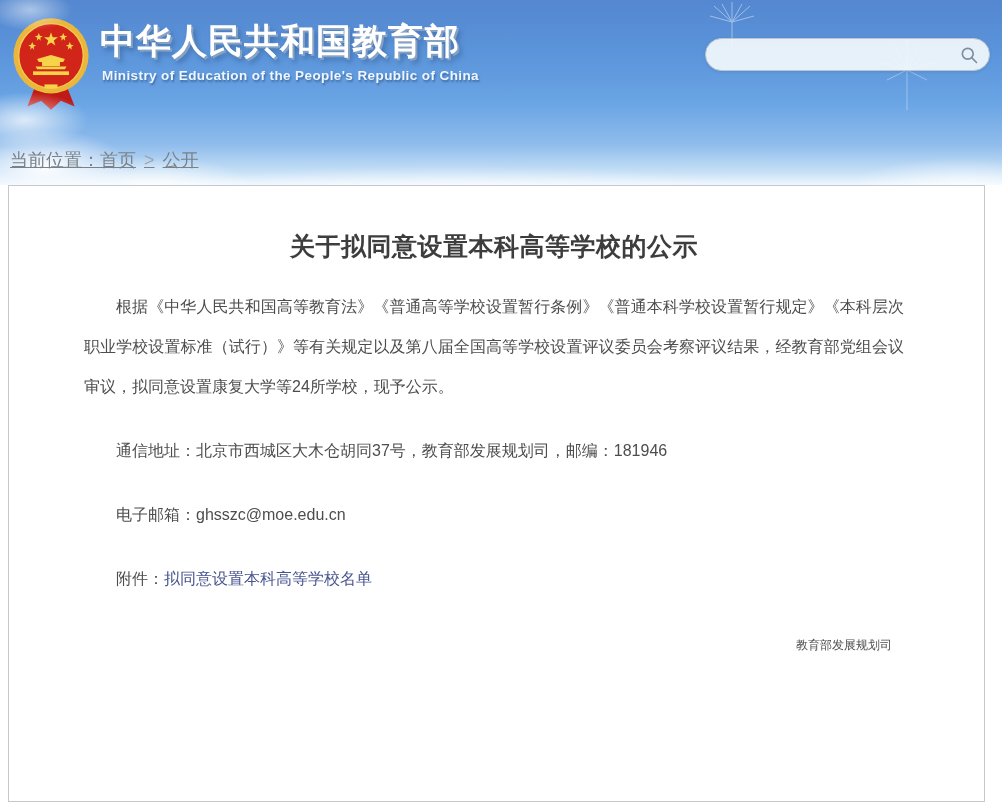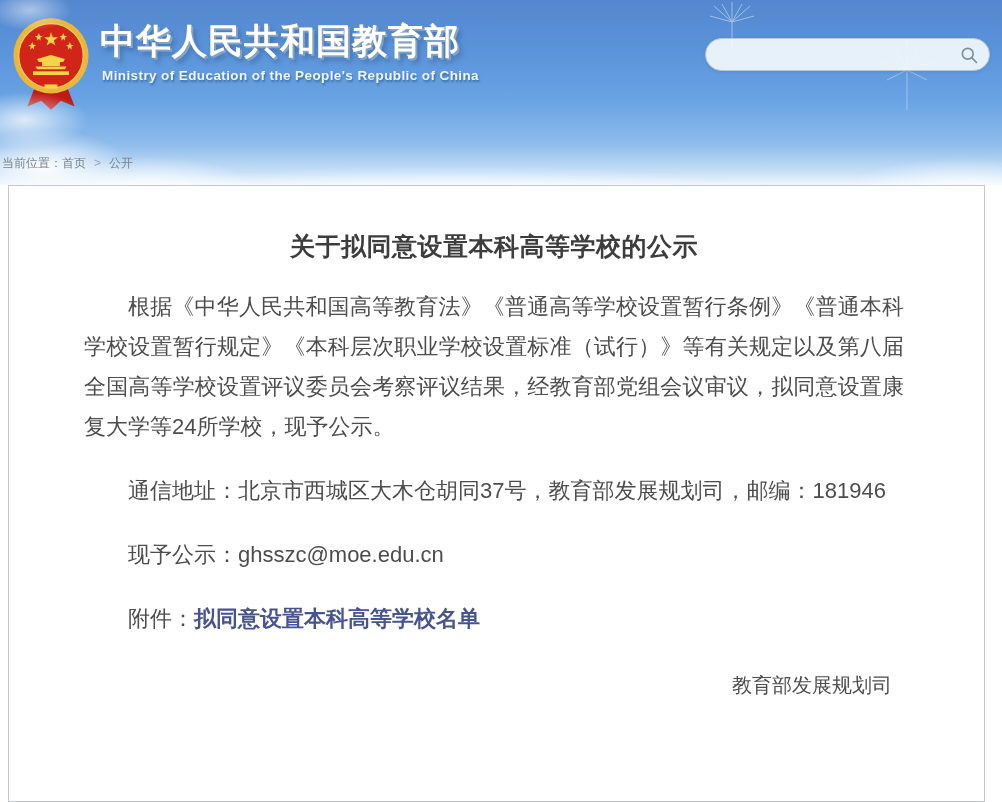--- a/index.html
+++ b/index.html
@@ -107,25 +107,26 @@
     border: none;
     background: transparent;
     padding: 0 10px 0 2px;
     cursor: pointer;
     display: flex;
     align-items: center;
   }
 
   .breadcrumb {
     position: absolute;
-    left: 2px;
+    left: 10px;
     bottom: 13px;
     z-index: 4;
-    font-size: 12px;
+    font-size: 18px;
     color: #7a8188;
+    text-decoration: underline;
   }
   .breadcrumb a {
     color: #7a8188;
     text-decoration: none;
     cursor: pointer;
   }
   .breadcrumb .sep {
     color: #9aa4ad;
     margin: 0 8px;
   }
@@ -142,35 +143,34 @@
   .doc-title {
     margin: 0 0 14px 0;
     text-align: center;
     font-size: 25px;
     font-weight: bold;
     color: #3d3d3d;
     letter-spacing: 0.5px;
   }
   .para {
     margin: 24px 0;
-    font-size: 22px;
+    font-size: 16px;
     line-height: 40px;
     color: #4d4d4d;
     text-indent: 2em;
     text-align: justify;
   }
   .attachment-line .attachment-link {
     color: #47548f;
     text-decoration: none;
     cursor: pointer;
-    font-weight: bold;
   }
   .signature {
     margin-top: 26px;
-    font-size: 20px;
+    font-size: 12px;
     line-height: 40px;
     color: #4d4d4d;
     text-align: right;
     padding-right: 12px;
   }
 </style>
 </head>
 <body>
 
 <div class="banner">
@@ -239,18 +239,18 @@
   <div class="breadcrumb">
     <span>当前位置：</span><a>首页</a><span class="sep">&gt;</span><a>公开</a>
   </div>
 </div>
 
 <div class="content-card">
   <h2 class="doc-title">关于拟同意设置本科高等学校的公示</h2>
 
   <p class="para">根据《中华人民共和国高等教育法》《普通高等学校设置暂行条例》《普通本科学校设置暂行规定》《本科层次职业学校设置标准（试行）》等有关规定以及第八届全国高等学校设置评议委员会考察评议结果，经教育部党组会议审议，拟同意设置康复大学等24所学校，现予公示。</p>
   <p class="para">通信地址：北京市西城区大木仓胡同37号，教育部发展规划司，邮编：181946</p>
-  <p class="para">现予公示：ghsszc@moe.edu.cn</p>
+  <p class="para">电子邮箱：ghsszc@moe.edu.cn</p>
 
   <p class="para attachment-line"><span>附件：</span><a class="attachment-link">拟同意设置本科高等学校名单</a></p>
 
   <div class="signature">教育部发展规划司</div>
 </div>
 
 </body></html>

